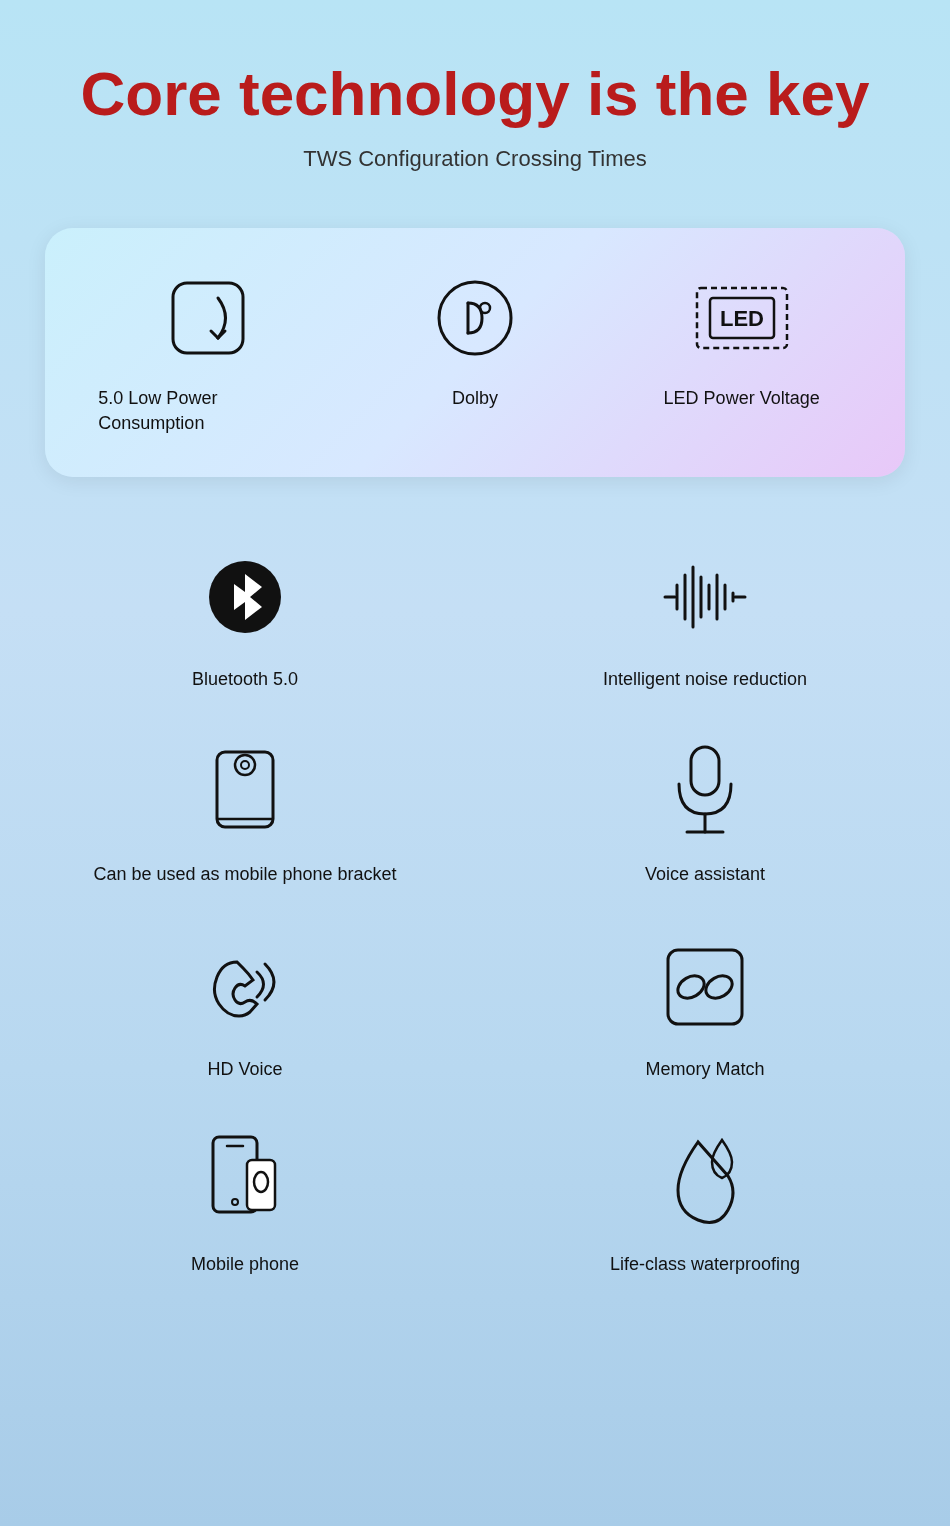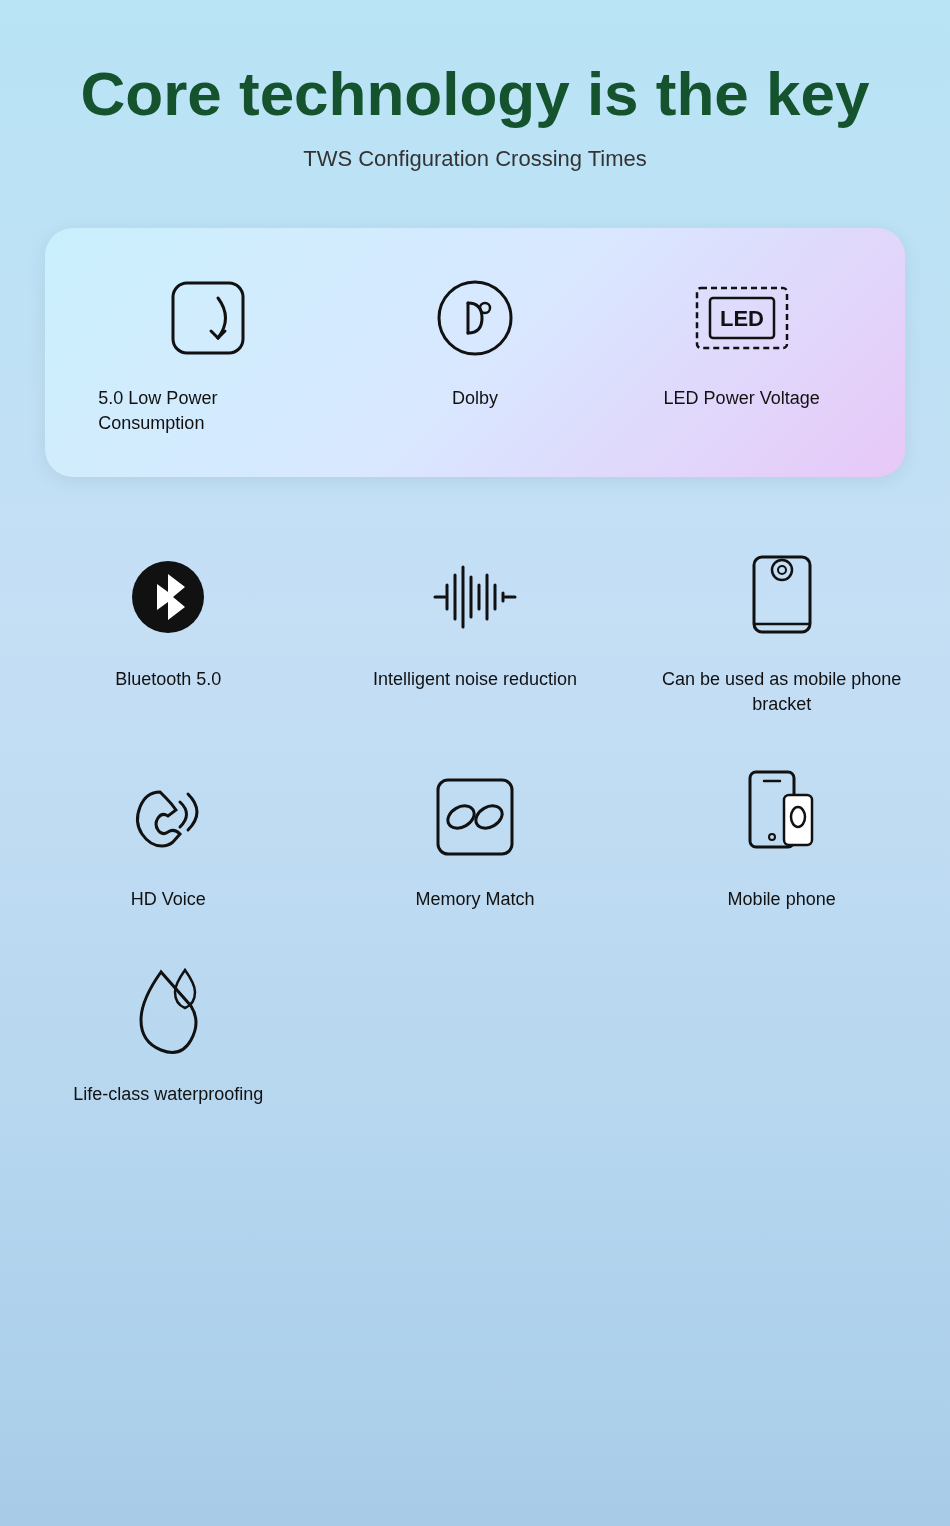--- a/index.html
+++ b/index.html
@@ -10,21 +10,21 @@
       font-family: Arial, sans-serif;
       display: flex;
       flex-direction: column;
       align-items: center;
       padding: 60px 20px 60px 20px;
     }
 
     .page-title {
       font-size: 62px;
       font-weight: 900;
-      color: #14532d;
+      color: #b91c1c;
       text-align: center;
       line-height: 1.1;
       margin-bottom: 18px;
     }
 
     .page-subtitle {
       font-size: 22px;
       color: #333;
       text-align: center;
       margin-bottom: 56px;
@@ -62,21 +62,21 @@
     .card-label {
       font-size: 18px;
       color: #111;
       line-height: 1.4;
     }
 
     
     .icons-grid {
       width: 900px;
       display: grid;
-      grid-template-columns: repeat(3, 1fr);
+      grid-template-columns: repeat(2, 1fr);
       gap: 50px 20px;
       margin-bottom: 15px;
     }
 
     .icon-item {
       display: flex;
       flex-direction: column;
       align-items: center;
       gap: 20px;
     }
@@ -190,20 +190,35 @@
         <line x1="12" y1="72" x2="68" y2="72" stroke="#111" stroke-width="2.5"></line>
 
         <circle cx="40" cy="18" r="10" stroke="#111" stroke-width="2.5" fill="none"></circle>
 
         <circle cx="40" cy="18" r="4" stroke="#111" stroke-width="2" fill="none"></circle>
       </svg>
     </div>
     <span class="icon-label">Can be used as mobile phone bracket</span>
   </div>
 
+  <div class="icon-item">
+    <div class="icon-box">
+      <svg width="80" height="100" viewBox="0 0 80 100" stroke="#111" stroke-width="3" fill="none">
+
+        <rect x="26" y="5" width="28" height="48" rx="14" stroke="#111" stroke-width="3" fill="none"></rect>
+
+        <path d="M14 42 Q14 72 40 72 Q66 72 66 42" stroke="#111" stroke-width="3" fill="none" stroke-linecap="round"></path>
+
+        <line x1="40" y1="72" x2="40" y2="90" stroke="#111" stroke-width="3" stroke-linecap="round"></line>
+
+        <line x1="22" y1="90" x2="58" y2="90" stroke="#111" stroke-width="3" stroke-linecap="round"></line>
+      </svg>
+    </div>
+    <span class="icon-label">Voice assistant</span>
+  </div>
 
   <div class="icon-item">
     <div class="icon-box">
       <svg width="100" height="90" viewBox="0 0 100 90" stroke="#111" stroke-width="3" fill="none">
 
         <path d="M42 20 Q28 20 22 35 Q16 50 24 62 Q32 74 44 74 Q50 74 55 70 L62 62 Q56 56 50 60 Q44 64 40 58 Q36 52 40 46 Q44 40 50 44 L58 38 Q54 32 48 26 Z" stroke="#111" stroke-width="3" fill="none"></path>
 
         <path d="M62 30 Q75 42 62 55" stroke="#111" stroke-width="3" fill="none" stroke-linecap="round"></path>
         <path d="M70 22 Q88 40 70 58" stroke="#111" stroke-width="3" fill="none" stroke-linecap="round"></path>
       </svg>

